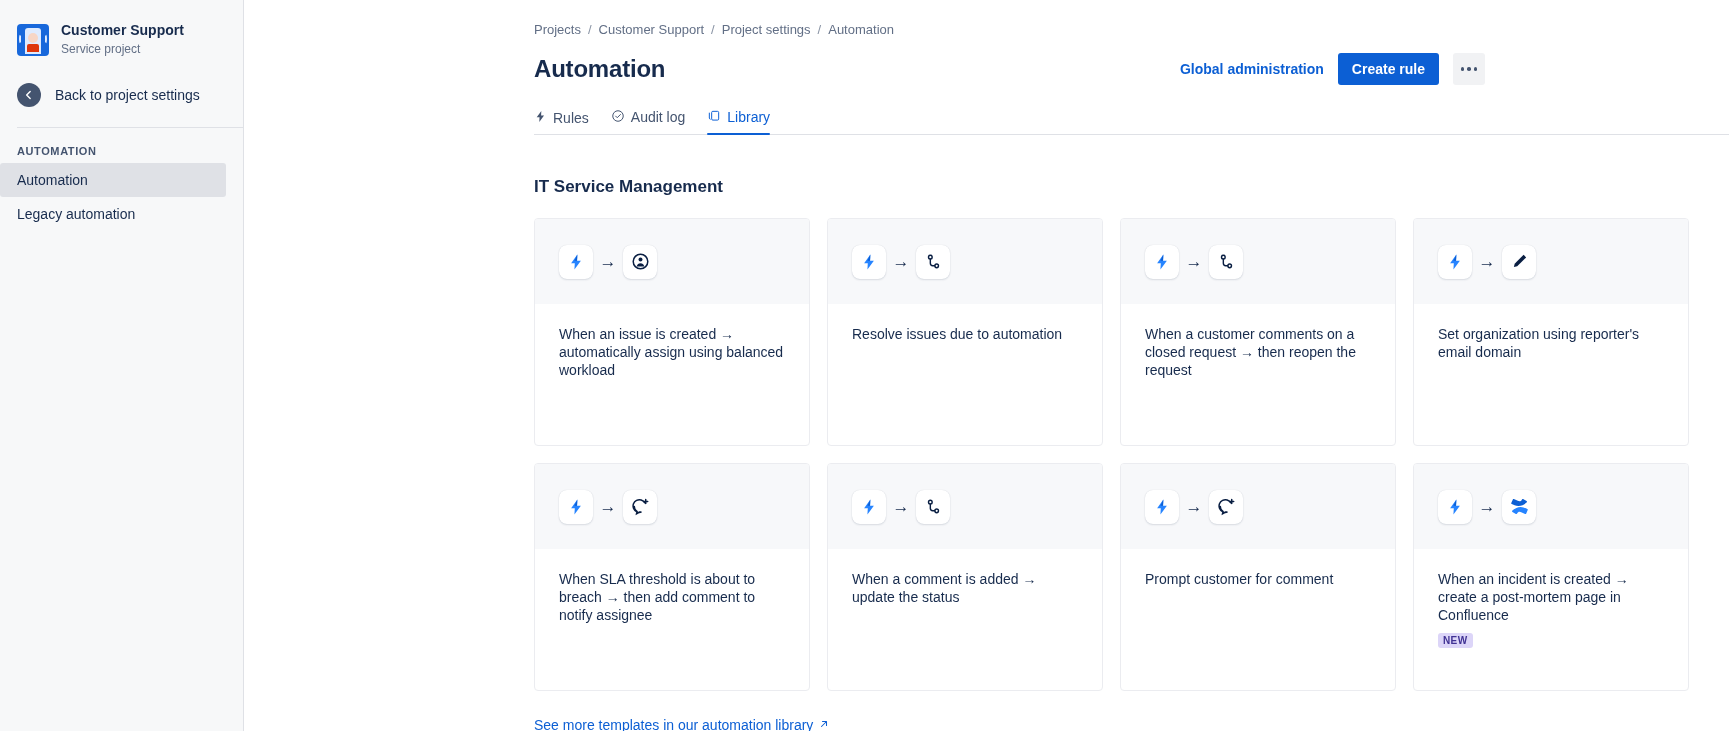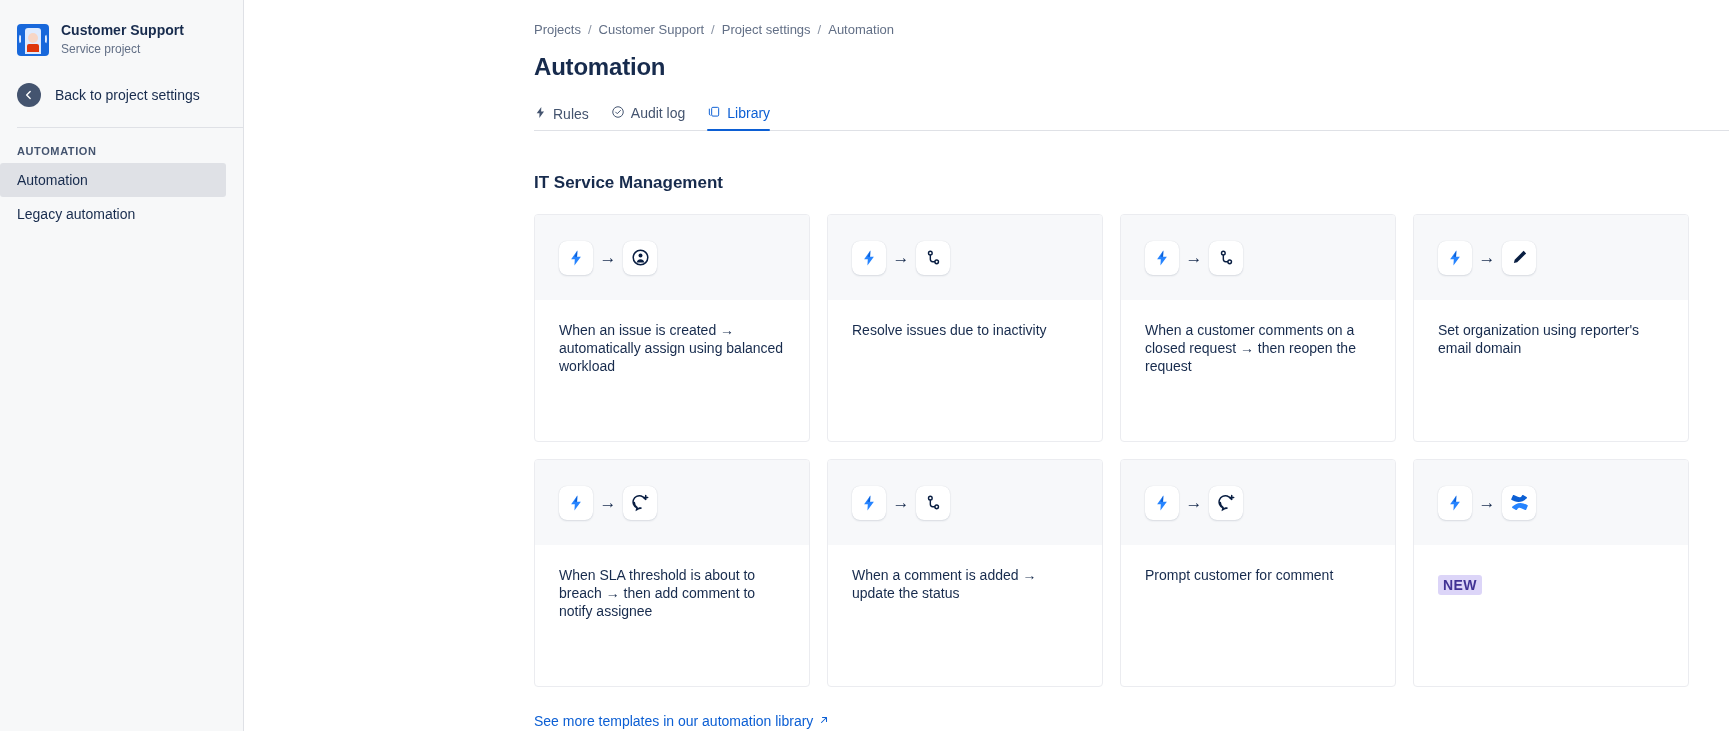--- a/index.html
+++ b/index.html
@@ -142,21 +142,21 @@
     width: 34px; height: 34px; background: #FFFFFF; border-radius: 8px;
     box-shadow: 0 1px 2px rgba(9,30,66,.12), 0 0 1px rgba(9,30,66,.14);
     display: flex; align-items: center; justify-content: center; flex: 0 0 34px;
   }
   .arrow { width: 30px; text-align: center; font-size: 17px; color: #172B4D; line-height: 1; }
   .card-body { flex: 1; padding: 21px 22px 0 24px; }
   .card-text { font-size: 14px; line-height: 18px; color: #172B4D; }
   .badge-new {
     display: inline-block; margin-top: 9px;
     background: #DCD5F8; color: #403294;
-    font-size: 14px; font-weight: 700; letter-spacing: .4px;
+    font-size: 10px; font-weight: 700; letter-spacing: .4px;
     padding: 2px 5px 2px 5px; border-radius: 3px;
   }
 
   .more-link {
     margin-top: 26px; font-size: 14px; color: #0C5FD4; cursor: pointer;
     display: inline-flex; align-items: center; gap: 5px;
   }
 </style>
 </head>
 <body>
@@ -209,20 +209,29 @@
         <span class="sep">/</span>
         <a>Customer Support</a>
         <span class="sep">/</span>
         <a>Project settings</a>
         <span class="sep">/</span>
         <span class="cur">Automation</span>
       </nav>
 
       <div class="title-row">
         <h1 class="page-title">Automation</h1>
+        <div class="title-actions">
+          <span class="link-btn">Global administration</span>
+          <button class="primary-btn">Create rule</button>
+          <button class="more-btn">
+              <i></i>
+              <i></i>
+              <i></i>
+            </button>
+        </div>
       </div>
 
       <div class="tabs">
 
         <div class="tab">
           <span>
             <svg width="13" height="13" viewBox="0 0 24 24" fill="#44546F">
               <path d="M13.5 2L5 13.5h5.2L9.8 22 18.5 10.2h-5.4L13.5 2z"></path>
             </svg>
           </span>
@@ -288,21 +297,21 @@
             <span class="arrow">→</span>
             <span class="chip">
               <svg width="19" height="19" viewBox="0 0 24 24" fill="none">
                 <circle cx="8" cy="6.5" r="2.3" stroke="#091E42" stroke-width="1.8"></circle>
                 <circle cx="16" cy="17.5" r="2.3" stroke="#091E42" stroke-width="1.8"></circle>
                 <path d="M8 9.2v5.1a3 3 0 003 3h2.5" stroke="#091E42" stroke-width="1.8" stroke-linecap="round"></path>
               </svg>
             </span>
           </div>
           <div class="card-body">
-            <div class="card-text">Resolve issues due to inactivity</div>
+            <div class="card-text">Resolve issues due to automation</div>
           </div>
         </div>
 
         <div class="card">
           <div class="card-head">
             <span class="chip">
               <svg width="18" height="18" viewBox="0 0 24 24">
                   <path d="M13.8 2L5.5 13.6h4.9L9.9 22l8.6-11.6h-5.1L13.8 2z" fill="#2684FF"></path>
                   <path d="M13.8 2L9.9 10.4h3.5L13.8 2z" fill="#0C5FD4"></path>
                 </svg>
@@ -415,20 +424,21 @@
             </span>
             <span class="arrow">→</span>
             <span class="chip">
               <svg width="19" height="19" viewBox="0 0 24 24">
                 <path d="M2.7 17.4c-.3.5-.1 1.1.4 1.4l4.3 2.6c.5.3 1.1.1 1.4-.4 1.9-3.2 3.4-2.8 6.1-1.5l4.2 2c.5.2 1.1 0 1.3-.5l2-4.6c.2-.5 0-1.1-.5-1.3-1.8-.8-5.3-2.5-8.5-2.5-4.4 0-8.1 2.4-10.7 4.8z" fill="#2684FF"></path>
                 <path d="M21.3 6.6c.3-.5.1-1.1-.4-1.4L16.6 2.6c-.5-.3-1.1-.1-1.4.4-1.9 3.2-3.4 2.8-6.1 1.5L4.9 2.5c-.5-.2-1.1 0-1.3.5l-2 4.6c-.2.5 0 1.1.5 1.3 1.8.8 5.3 2.5 8.5 2.5 4.4 0 8.1-2.4 10.7-4.8z" fill="#0C5FD4"></path>
               </svg>
             </span>
           </div>
           <div class="card-body">
+            <div class="card-text">When an incident is created → create a post-mortem page in Confluence</div>
             <span class="badge-new">NEW</span>
           </div>
         </div>
 
       </div>
 
       <div class="more-link">
         <span>See more templates in our automation library</span>
         <span>
           <svg width="12" height="12" viewBox="0 0 24 24" fill="none">

